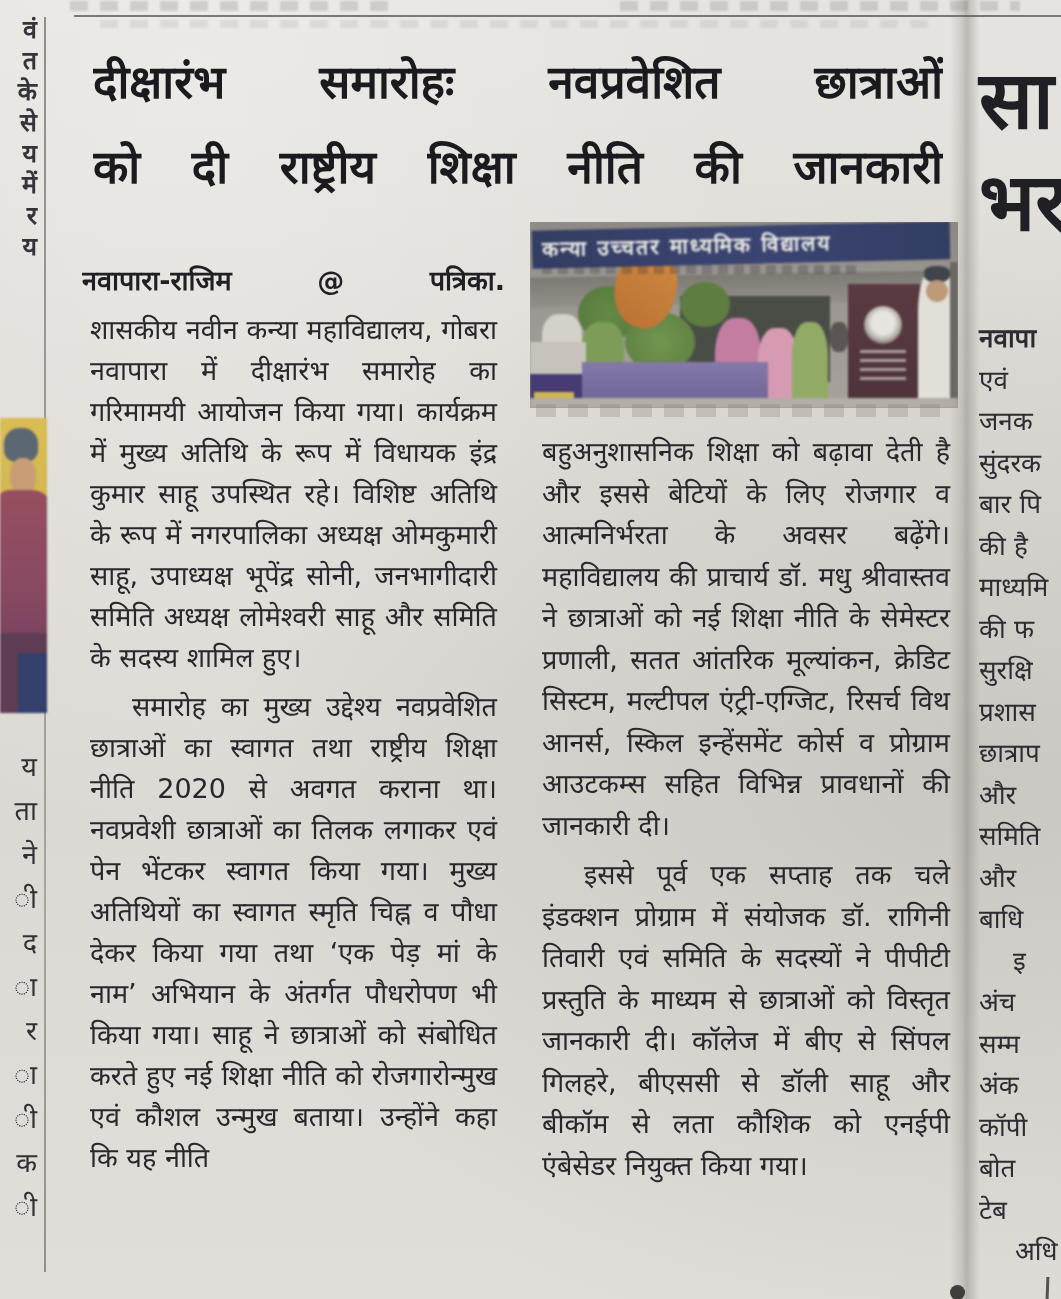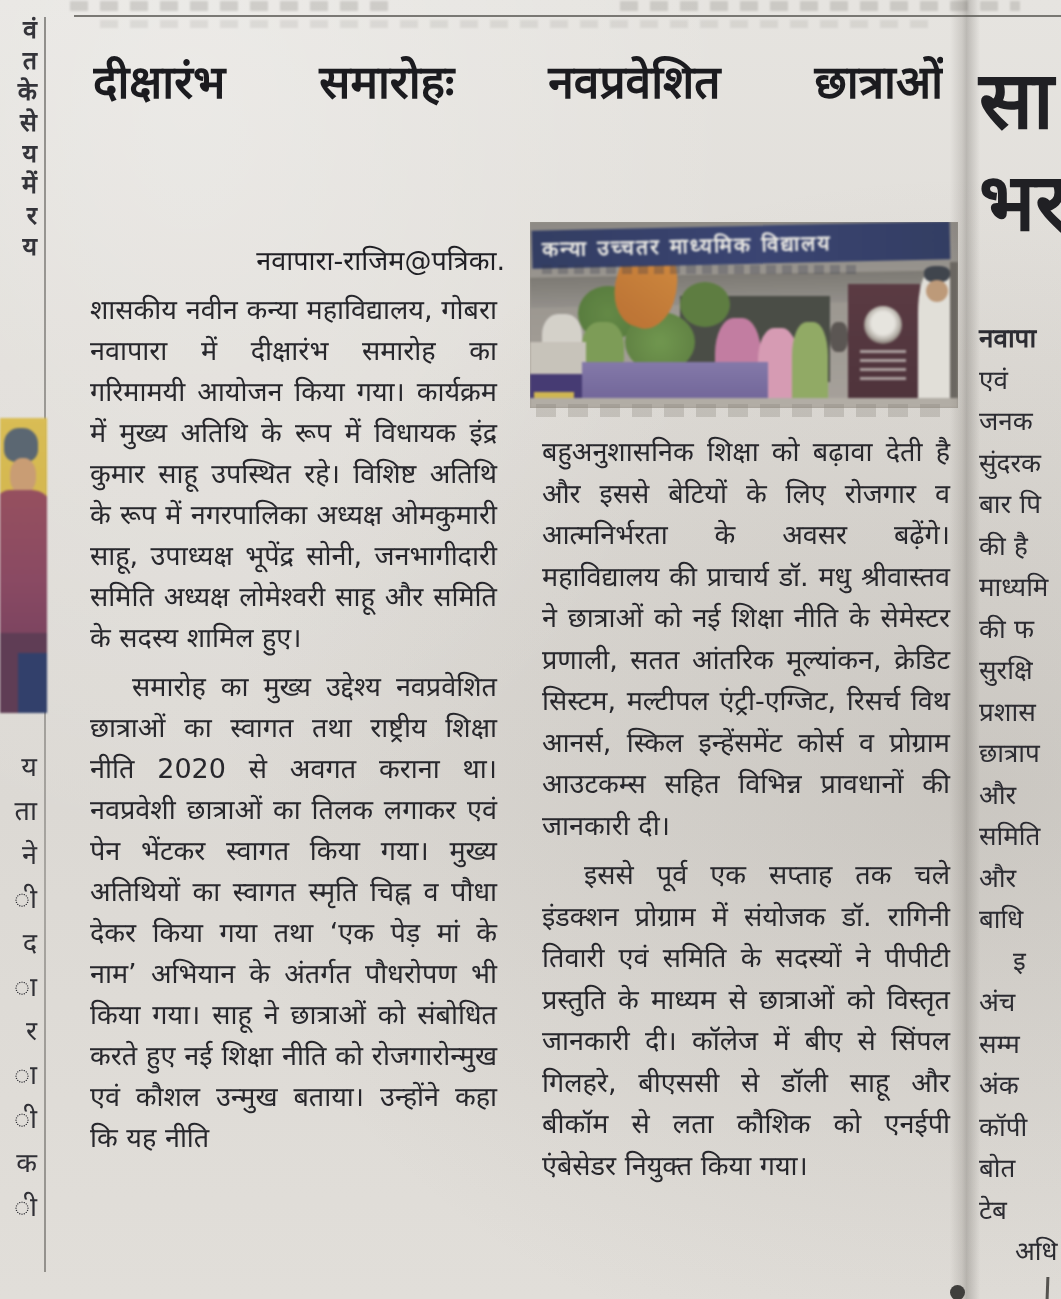--- a/index.html
+++ b/index.html
@@ -35,21 +35,21 @@
   .lp-dark{position:absolute;left:0;top:215px;width:47px;height:80px;background:#5f3d55;}
   .lp-navy{position:absolute;left:18px;top:235px;width:29px;height:60px;background:#32406b;}
   
   .headline{position:absolute;left:93px;top:40px;width:850px;margin:0;
     font-size:46px;line-height:85px;font-weight:700;color:#1b1b1f;letter-spacing:0;}
   .hl-line{text-align:justify;text-align-last:justify;white-space:nowrap;overflow:hidden;}
   
   .col{position:absolute;font-size:27px;line-height:41px;text-align:justify;color:#27272c;}
   .col1{left:82px;top:240px;width:423px;height:1030px;overflow:hidden;}
   .col2{left:534px;top:423px;width:424px;height:845px;overflow:hidden;line-height:41.5px;}
-  .dateline{display:flex;justify-content:flex-end;font-weight:400;color:#1f1f24;}
+  .dateline{display:flex;justify-content:space-between;font-weight:700;color:#1f1f24;margin-top:20px;}
   .body-p{margin:8px;}
   .body-p.indent{text-indent:42px;}
   
   .photo{position:absolute;left:530px;top:222px;width:428px;height:186px;overflow:hidden;background:#9b968e;}
   .ph-scene{position:absolute;inset:0;filter:blur(1.2px) saturate(.85) contrast(.95);}
   .ph{position:absolute;}
   .ph-bg{inset:0;background:linear-gradient(180deg,#8e8a84 0,#9b968e 30%,#aaa39b 100%);}
   .ph-banner{left:2px;top:4px;width:418px;height:38px;transform:rotate(-1.3deg);
     background:linear-gradient(90deg,#2d3a68,#35427a 55%,#2d3a68);
     color:#f0eee8;font-size:21px;font-weight:700;line-height:38px;padding:0 10px;
@@ -135,20 +135,21 @@
       <div class="frag">ा</div>
       <div class="frag">र</div>
       <div class="frag">ा</div>
       <div class="frag">ी</div>
       <div class="frag">क</div>
       <div class="frag">ी</div>
     </div>
 
   <h1 class="headline">
     <div class="hl-line">दीक्षारंभ समारोहः नवप्रवेशित छात्राओं</div>
+    <div class="hl-line">को दी राष्ट्रीय शिक्षा नीति की जानकारी</div>
   </h1>
 
   <div class="col col1">
     <div class="dateline">
       <span>नवापारा-राजिम</span>
       <span>@</span>
       <span>पत्रिका.</span>
     </div>
     <p class="body-p">शासकीय नवीन कन्या महाविद्यालय, गोबरा नवापारा में दीक्षारंभ समारोह का गरिमामयी आयोजन किया गया। कार्यक्रम में मुख्य अतिथि के रूप में विधायक इंद्र कुमार साहू उपस्थित रहे। विशिष्ट अतिथि के रूप में नगरपालिका अध्यक्ष ओमकुमारी साहू, उपाध्यक्ष भूपेंद्र सोनी, जनभागीदारी समिति अध्यक्ष लोमेश्वरी साहू और समिति के सदस्य शामिल हुए।</p>
     <p class="body-p indent">समारोह का मुख्य उद्देश्य नवप्रवेशित छात्राओं का स्वागत तथा राष्ट्रीय शिक्षा नीति 2020 से अवगत कराना था। नवप्रवेशी छात्राओं का तिलक लगाकर एवं पेन भेंटकर स्वागत किया गया। मुख्य अतिथियों का स्वागत स्मृति चिह्न व पौधा देकर किया गया तथा ‘एक पेड़ मां के नाम’ अभियान के अंतर्गत पौधरोपण भी किया गया। साहू ने छात्राओं को संबोधित करते हुए नई शिक्षा नीति को रोजगारोन्मुख एवं कौशल उन्मुख बताया। उन्होंने कहा कि यह नीति</p>

